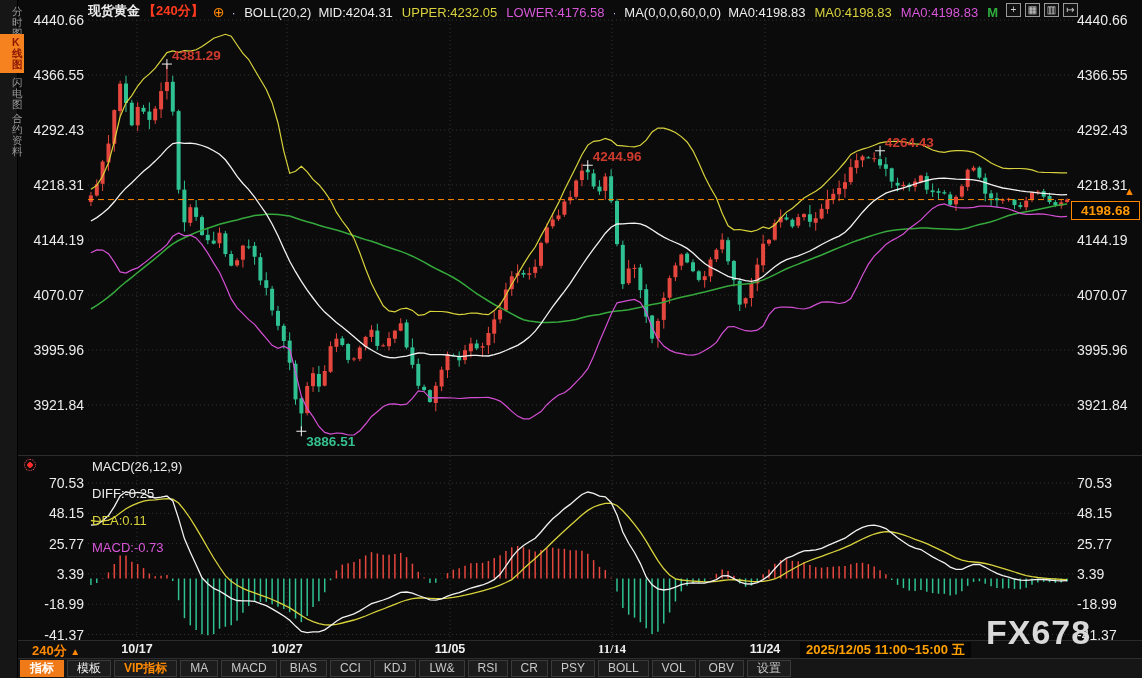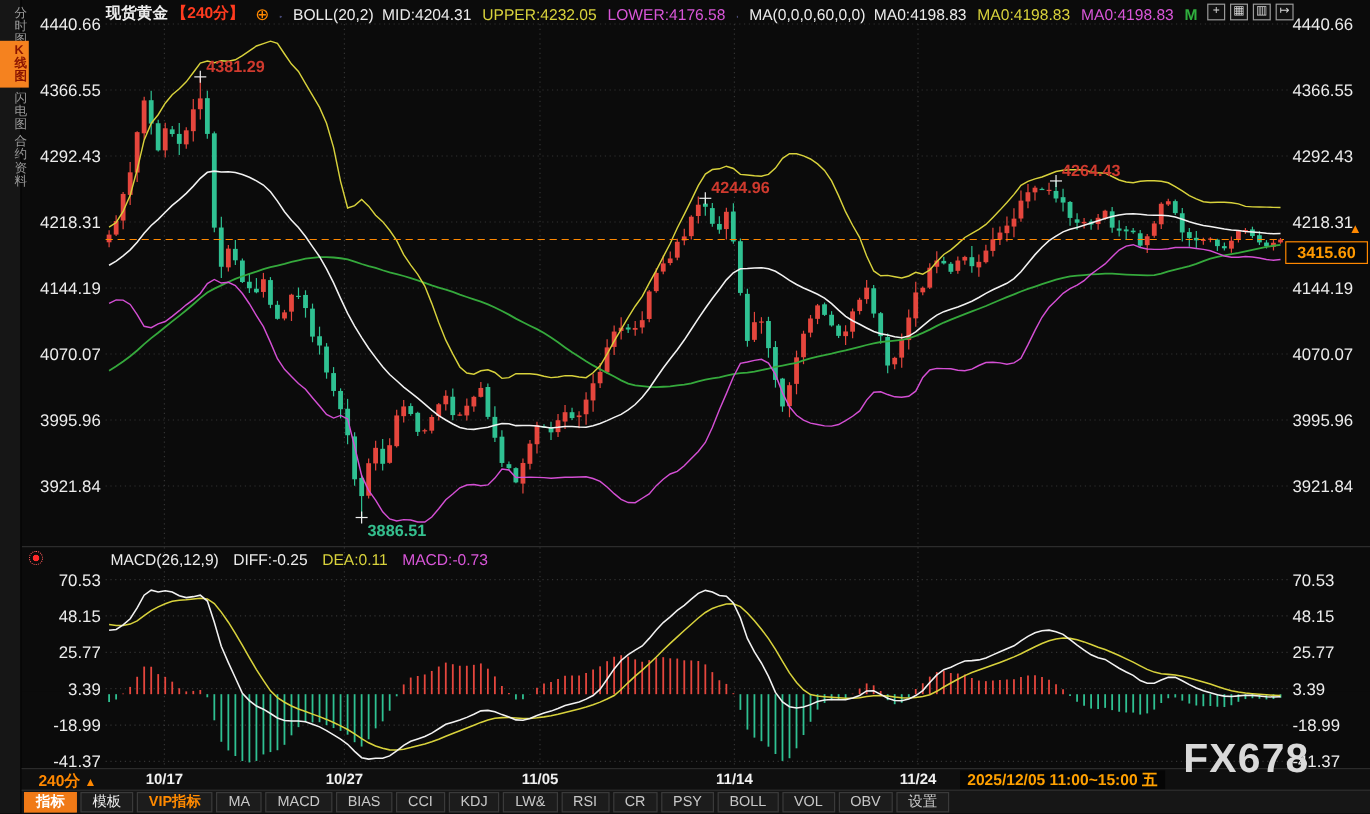--- a/index.html
+++ b/index.html
@@ -28,21 +28,21 @@
   .h-green { color:#2fae3e; font-weight:bold; }
   .mini-chart { width:15px; height:12px; display:inline-block; }
 
   
   #win-icons { position:absolute; right:64px; top:3px; display:flex; gap:4px; z-index:10; }
   .win-icon { width:15px; height:14px; border:1px solid #999; background:#111; color:#d5d5d5;
               font-size:10px; line-height:12px; text-align:center; cursor:pointer; }
 
   
   #macd-header { position:absolute; left:92px; top:459px; display:flex; gap:12px; font-size:13px;
-                 z-index:10; white-space:nowrap; }
+                 z-index:10; white-space:nowrap;flex-direction:column; }
   #macd-icon { position:absolute; left:24px; top:459px; width:12px; height:12px; border-radius:50%;
                border:1px dotted #ff5a5a; background:radial-gradient(circle,#ff2a2a 0 2.5px,transparent 3px);
                z-index:10; }
 
   
   #price-tag { position:absolute; left:1071px; top:201px; width:69px; height:19px;
                border:1px solid #ff8800; background:#060606; color:#ff9900; font-size:13.5px;
                font-weight:bold; display:flex; align-items:center; justify-content:center; z-index:10; }
   #price-arrow { position:absolute; left:1124px; top:185px; color:#ff8800; font-size:11px; z-index:10; }
 
@@ -690,28 +690,28 @@
 
   <div id="macd-icon"></div>
   <div id="macd-header">
     <span class="h-white">MACD(26,12,9)</span>
     <span class="h-white">DIFF:-0.25</span>
     <span class="h-yellow">DEA:0.11</span>
     <span class="h-magenta">MACD:-0.73</span>
   </div>
 
   <span id="price-arrow">▲</span>
-  <div id="price-tag">3415.60</div>
+  <div id="price-tag">4198.68</div>
 
   <div id="axis-row">
     <span id="period-btn">
       <span>240分</span>
       <span class="arr">▲</span>
     </span>
-    <span id="xaxis-ticks"><span class="xtick" style="left: 89px;">10/17</span><span class="xtick" style="left: 239px;">10/27</span><span class="xtick" style="left: 402px;">11/05</span><span class="xtick" style="left: 564px;">11/14</span><span class="xtick" style="left: 717px;">11/24</span></span>
+    <span id="xaxis-ticks"><span class="xtick" style="left: 89px;">10/17</span><span class="xtick" style="left: 239px;">10/27</span><span class="xtick" style="left: 402px;">11/05</span><span class="xtick" style="left: 564px; font-family: Liberation Serif, serif;">11/14</span><span class="xtick" style="left: 717px;">11/24</span></span>
     <span id="session-box">2025/12/05 11:00~15:00 五</span>
   </div>
 
   <div id="toolbar">
     <div class="tb-btn active">指标</div>
     <div class="tb-btn plain">模板</div>
     <div class="tb-btn vip">VIP指标</div>
     <div class="tb-btn">MA</div>
     <div class="tb-btn">MACD</div>
     <div class="tb-btn">BIAS</div>

